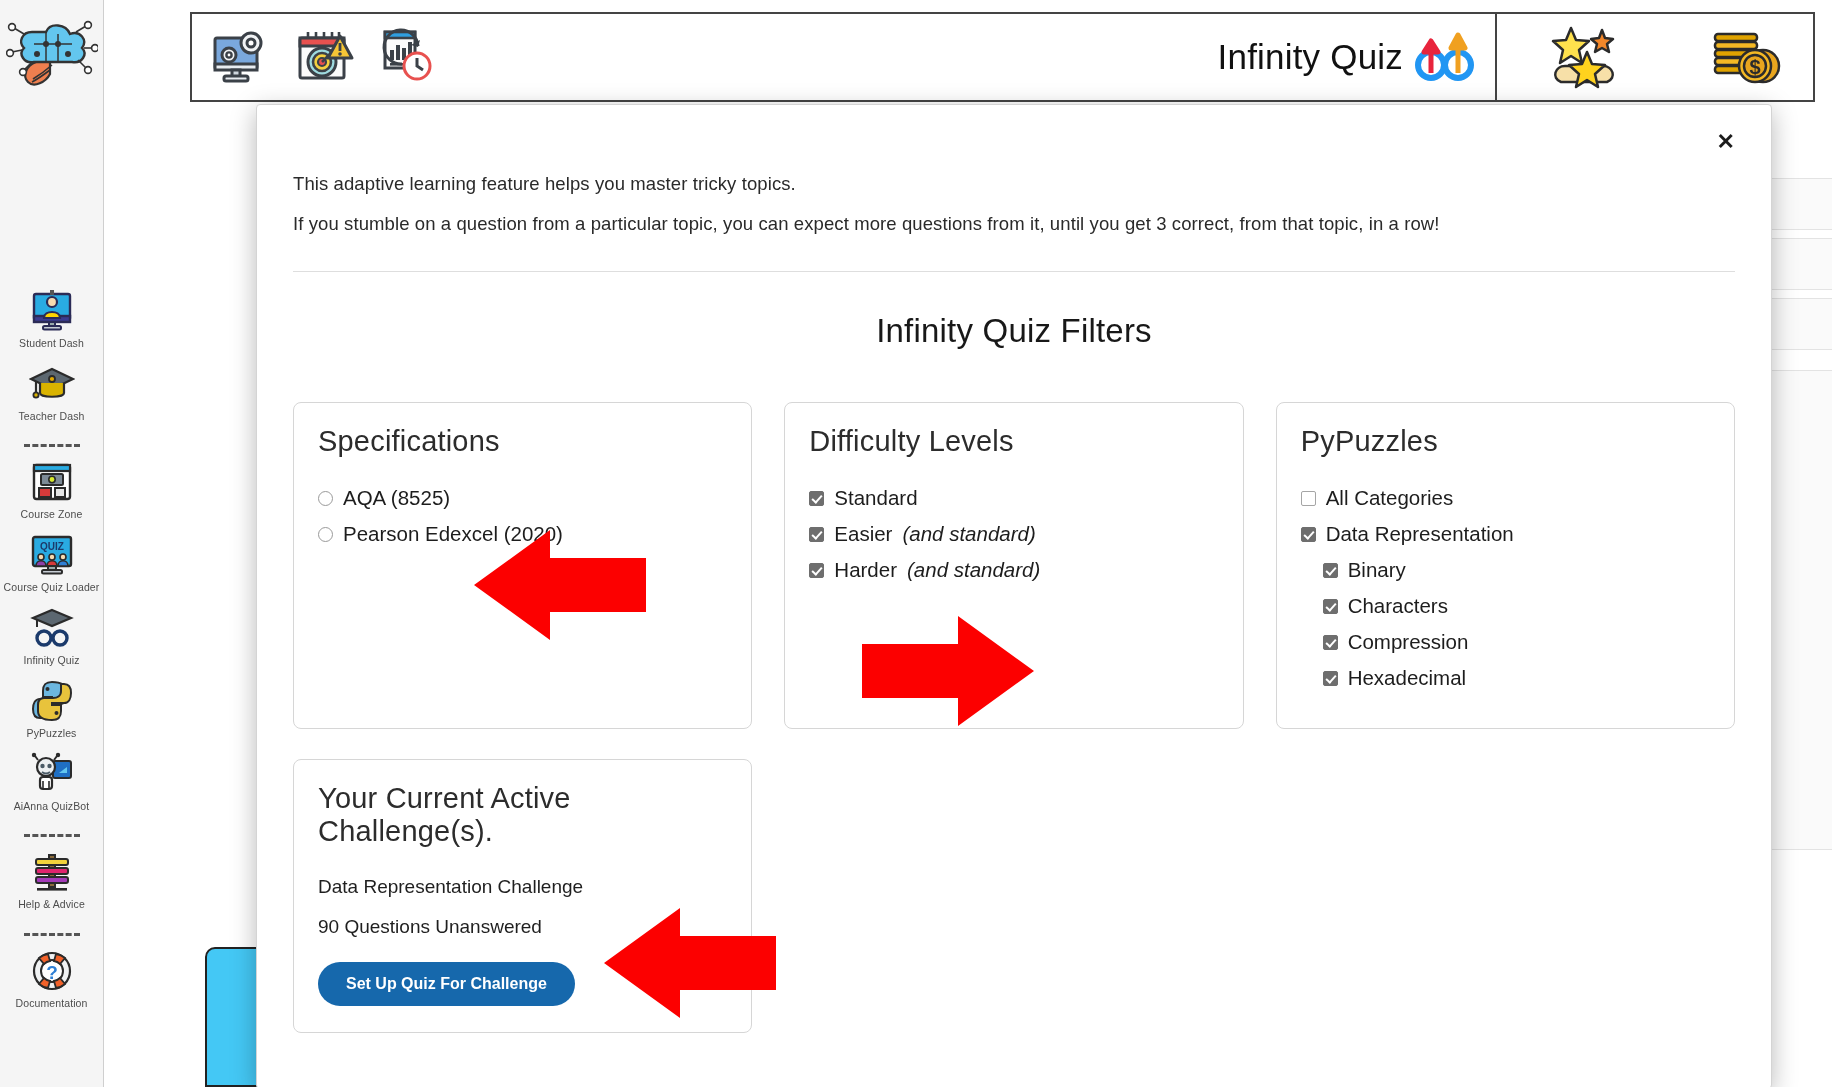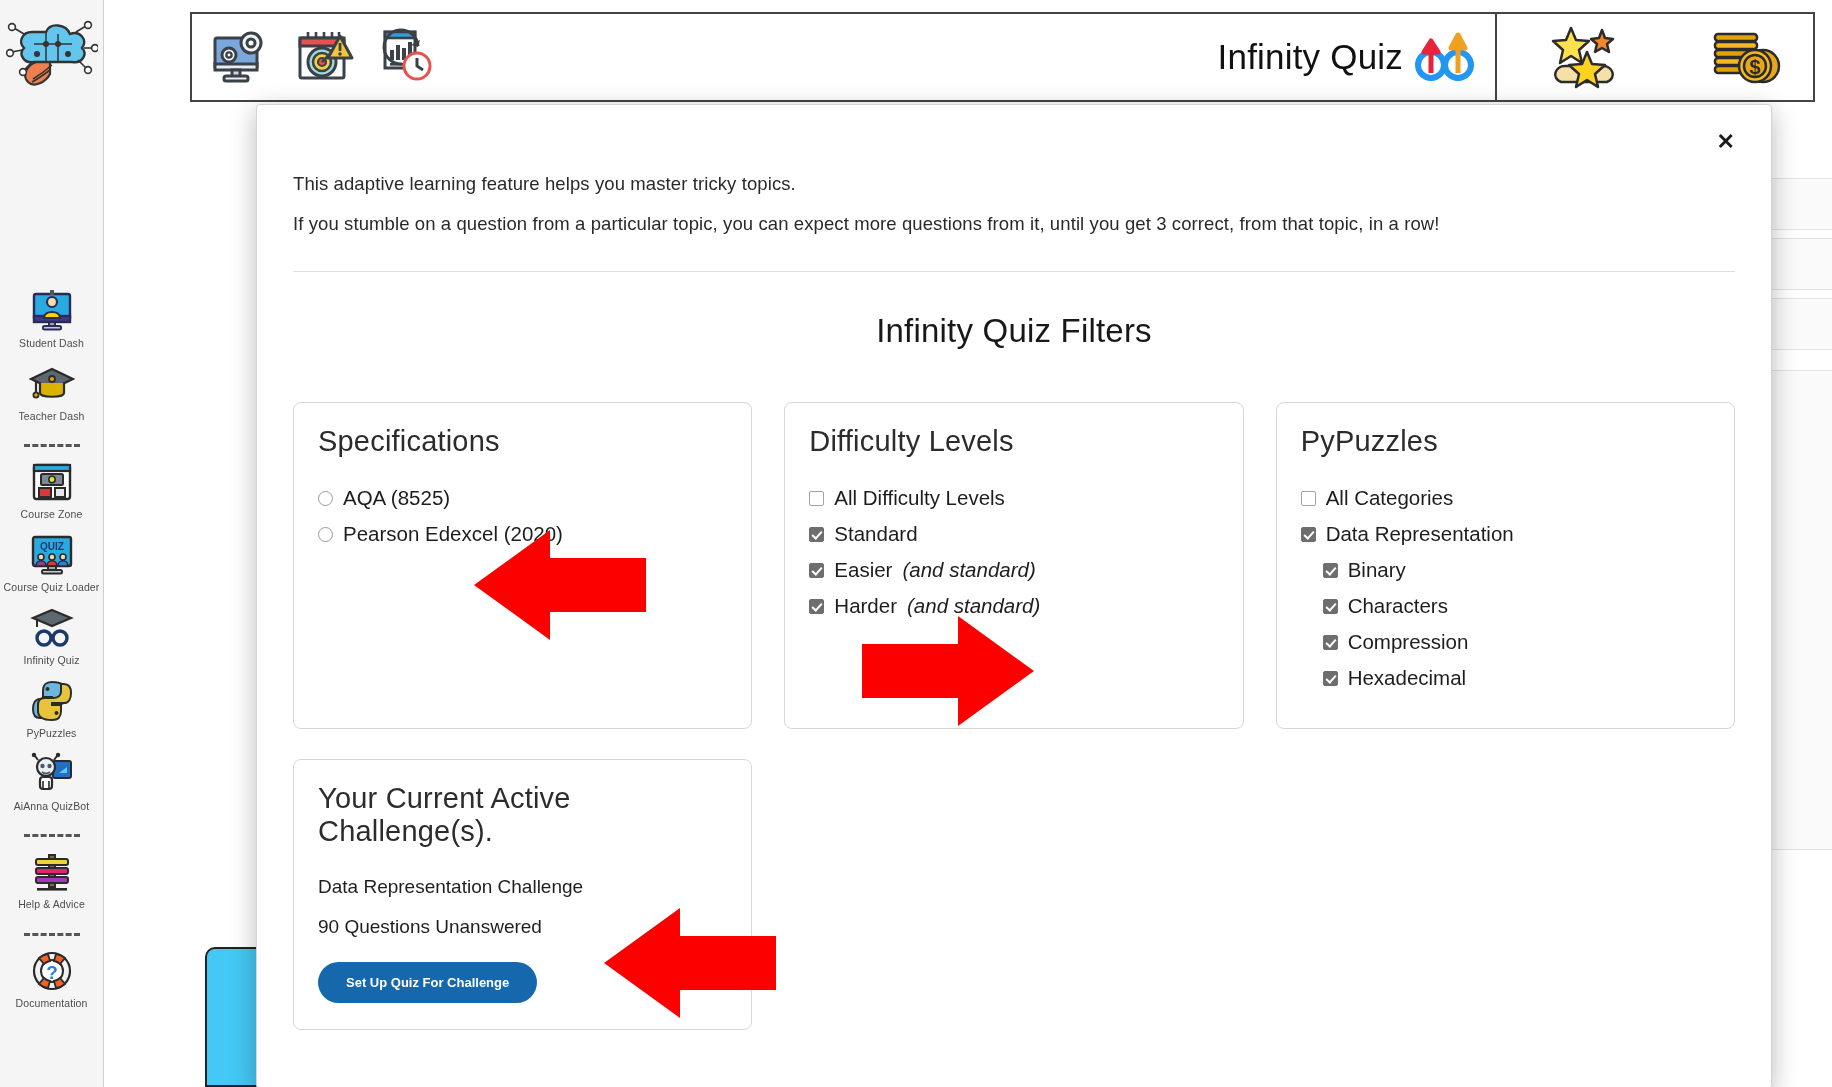--- a/index.html
+++ b/index.html
@@ -123,21 +123,21 @@
   }
   .cbox.on { background: #6e6e6e; border-color: #6e6e6e; }
   .cbox.on::after {
     content: ""; position: absolute; left: 4px; top: 1px; width: 4px; height: 8px;
     border: solid #fff; border-width: 0 2px 2px 0; transform: rotate(42deg);
   }
 
   .chal-line { font-size: 19px; color: #1f1f1f; margin-bottom: 18px; }
   #chal-btn {
     margin-top: 6px; background: #1668ac; color: #fff; border: none; border-radius: 26px;
-    padding: 13px 28px; font-size: 13px; font-weight: bold; cursor: pointer;
+    padding: 13px 28px; font-size: 16px; font-weight: bold; cursor: pointer;
     font-family: "Liberation Sans", sans-serif;
   }
 
   
   .arrow { position: absolute; }
   #arrow-spec  { left: 474px; top: 530px; }
   #arrow-diff  { left: 862px; top: 616px; }
   #arrow-cat   { left: 604px; top: 908px; }
 </style>
 </head>
@@ -430,24 +430,20 @@
           </div>
           <div class="opt-row">
             <span class="radio"></span>
             <span>Pearson Edexcel (2020)</span>
           </div>
         </div>
 
         <div class="panel tall">
           <div class="panel-heading">Difficulty Levels</div>
           <div class="opt-row">
-            <span class="cbox"></span>
-            <span>All Difficulty Levels</span>
-          </div>
-          <div class="opt-row">
             <span class="cbox on"></span>
             <span>Standard</span>
           </div>
           <div class="opt-row">
             <span class="cbox on"></span>
             <span>Easier</span>
             <span class="note">(and standard)</span>
           </div>
           <div class="opt-row">
             <span class="cbox on"></span>

